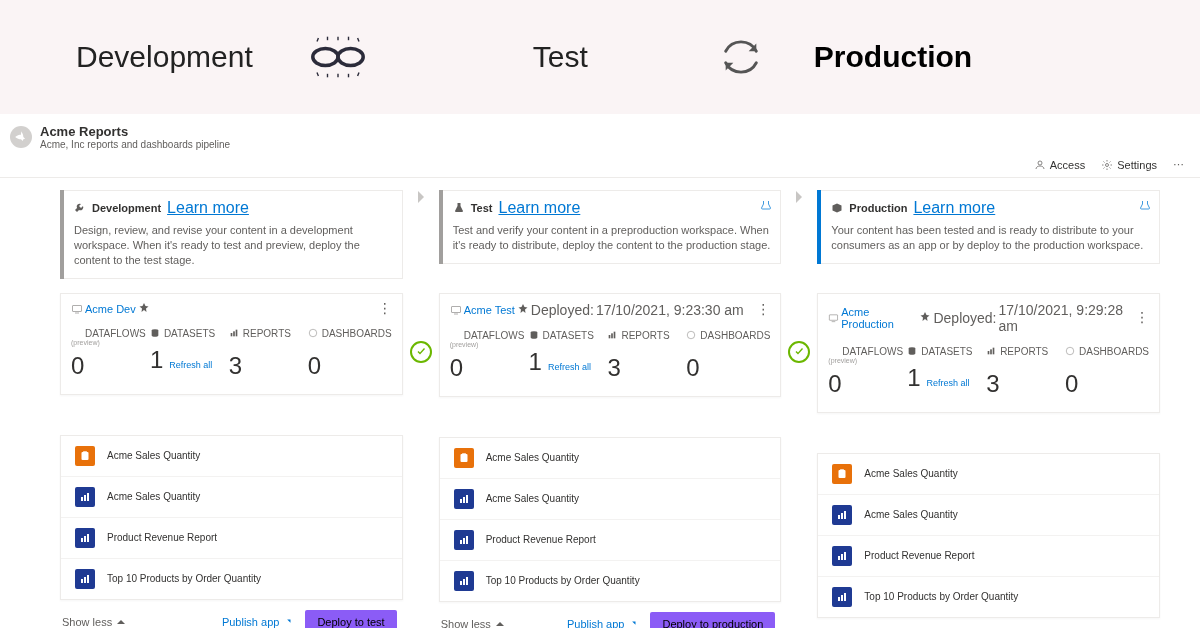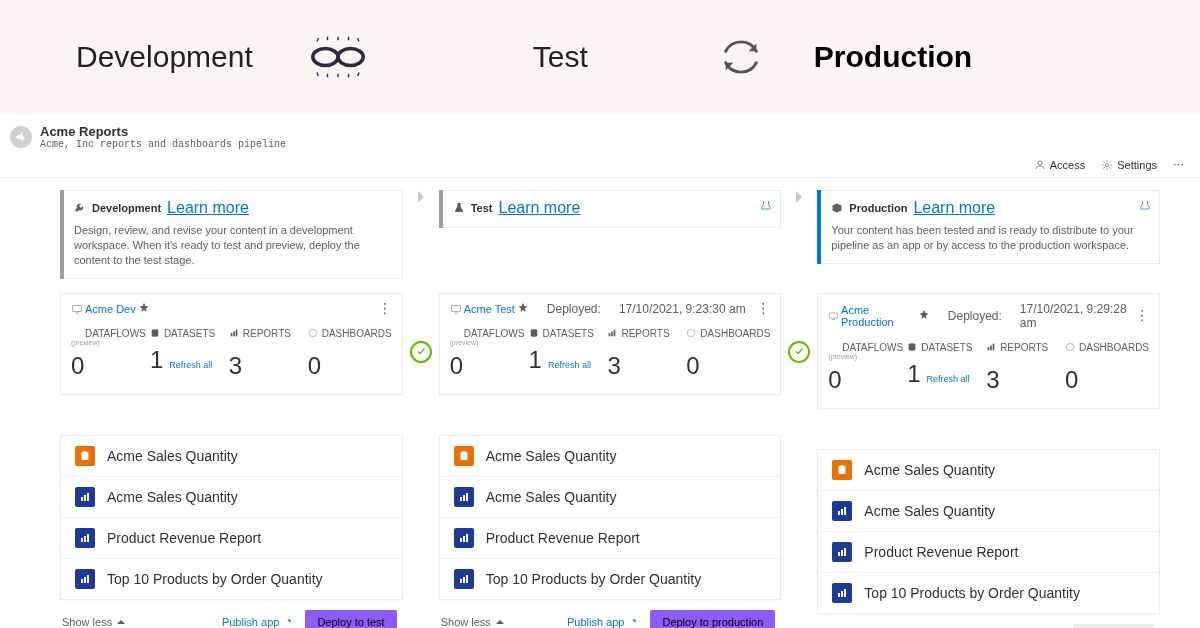--- a/index.html
+++ b/index.html
@@ -8,21 +8,21 @@
   .top-banner .label { font-size: 30px; color: #222; }
   .top-banner .label.bold { font-weight: 700; color: #000; }
   .chain-icon, .cycle-icon { display: inline-flex; align-items: center; justify-content: center; }
   .chain-icon svg { width: 70px; height: 50px; }
   .cycle-icon svg { width: 46px; height: 46px; }
 
   .header-row { display: flex; align-items: center; padding: 10px 12px 4px 10px; }
   .rocket { width: 22px; height: 22px; border-radius: 50%; background: #d2d0ce; display: flex; align-items: center; justify-content: center; margin-right: 8px; color:#fff; }
   .rocket svg { width: 14px; height: 14px; fill:#fff; }
   .header-title { font-weight: 600; font-size: 13px; color: #323130; }
-  .header-sub { font-size: 10px; color: #605e5c; font-family: Liberation Mono, monospace; }
+  .header-sub { font-size: 10px; color: #605e5c; }
 
   .toolbar-row { display: flex; justify-content: flex-end; align-items: center; padding: 4px 14px 6px 0; gap: 16px; font-size: 11px; color: #323130; border-bottom: 1px solid #edebe9; }
   .toolbar-item { display: flex; align-items: flex-start; gap: 4px; cursor: pointer; }
   .toolbar-item svg { width: 12px; height: 12px; fill: none; stroke: #605e5c; stroke-width:1.5; }
   .ellipsis { color: #605e5c; letter-spacing:2px; cursor:pointer; }
 
   .stage-row { display: flex; padding: 12px 40px 0 60px; gap: 0; align-items:flex-start; position:relative; }
   .stage-header { flex: 1; border: 1px solid #edebe9; background: #fff; padding: 8px 10px 10px 10px; position: relative; }
   .stage-header .bar { position: absolute; left: -1px; top: -1px; bottom: -1px; width: 4px; background: #a19f9d; }
   .stage-header.prod .bar { background: #0078d4; }
@@ -36,32 +36,32 @@
   .arrow-gap svg { width:10px; height:14px; fill:#c8c6c4; }
 
   .workspaces-row { display: flex; padding: 14px 40px 0 60px; align-items: stretch; position: relative; }
   .ws-col { flex: 1; display: flex; flex-direction: column; }
   .ws-gap { width: 36px; position: relative; }
   .card { border: 1px solid #edebe9; background: #fff; box-shadow: 0 1px 2px rgba(0,0,0,0.04); }
   .card-header { display:flex; align-items:center; padding: 8px 10px; font-size: 11px; gap:2px; }
   .card-header svg.wsicon { width:12px; height:12px; }
   .ws-name { color:#0078d4; cursor:pointer; }
   .pin-icon svg, .refresh-ico svg{ width:12px; height:12px; fill:#605e5c;}
-  .deployed { color:#605e5c; font-size: 12px; margin-left:16px;}
+  .deployed { color:#605e5c; font-size: 14px; margin-left:0;}
   .card-menu { margin-left: auto; color:#605e5c; font-size:14px; line-height:0.3; cursor:pointer; }
   .counts-row { display:flex; padding: 4px 10px 14px 10px; }
   .count-cell { flex:1; }
   .count-hdr { display:flex; align-items:center; gap:4px; font-size:10px; color:#605e5c; text-transform:uppercase; }
   .count-hdr svg { width:10px; height:10px; fill:#605e5c;}
   .count-sub { font-size:7px; color:#a19f9d; }
   .count-num { font-size: 24px; color:#323130; margin-top:6px; font-weight:300; }
   .refresh-all { color:#0078d4; font-size:9px; margin-left:6px; cursor:pointer; display:inline;}
 
   .items-card { margin-top: 40px; }
-  .item-row { display:flex; align-items:center; padding: 10px 14px; border-top: 1px solid #f3f2f1; font-size:14px; gap:12px;}
+  .item-row { display:flex; align-items:center; padding: 10px 14px; border-top: 1px solid #f3f2f1; font-size:10px; gap:12px;}
   .item-row:first-child{ border-top:none;}
   .item-icon { width:20px; height:20px; border-radius:2px; display:flex; align-items:center; justify-content:center;}
   .item-icon svg { width:12px; height:12px; fill:#fff; }
   .item-icon.orange { background:#e8710a; }
   .item-icon.blue { background:#1f3a93; }
   .footer-row { display:flex; align-items:center; padding: 10px 6px 6px 2px; font-size:11px; }
   .show-less { color:#605e5c; cursor:pointer; display:flex; align-items:center; gap:4px;}
   .show-less svg{ width:10px; height:10px; fill:#605e5c;}
   .footer-right { margin-left:auto; display:flex; align-items:center; gap:12px;}
   .publish-link { color:#0078d4; cursor:pointer; display:flex; align-items:center; gap:4px;}
@@ -167,39 +167,40 @@
     <span class="stage-action-icon"><svg viewBox="0 0 24 24">
           <path d="M7 4v6l-4 8a2 2 0 002 2h14a2 2 0 002-2l-4-8V4"></path>
         </svg></span>
     <div class="title-line">
       <svg viewBox="0 0 24 24">
           <path fill="#605e5c" d="M9 2v6l-5 10a2 2 0 002 2h12a2 2 0 002-2L15 8V2z"></path>
         </svg>
       <span>Test</span>
       <a class="learn-more">Learn more</a>
     </div>
+    <div class="stage-desc">Test and verify your content in a preproduction workspace. When it's ready to distribute, deploy the content to the production stage.</div>
   </div>
   <div class="arrow-gap">
       <svg viewBox="0 0 10 14">
         <path d="M2 1l6 6-6 6z"></path>
       </svg>
     </div>
   <div class="stage-header prod">
     <div class="bar"></div>
     <span class="stage-action-icon"><svg viewBox="0 0 24 24">
           <path d="M7 4v6l-4 8a2 2 0 002 2h14a2 2 0 002-2l-4-8V4"></path>
         </svg></span>
     <div class="title-line">
       <svg viewBox="0 0 24 24">
           <path fill="#605e5c" d="M3 7l9-4 9 4v10l-9 4-9-4z"></path>
         </svg>
       <span>Production</span>
       <a class="learn-more">Learn more</a>
     </div>
-    <div class="stage-desc">Your content has been tested and is ready to distribute to your pipeline as an app or by access to the production workspace.</div>
+    <div class="stage-desc">Your content has been tested and is ready to distribute to your consumers as an app or by deploy to the production workspace.</div>
   </div>
 </div>
 
 <div class="workspaces-row">
 
   <div class="ws-col">
     <div class="card">
       <div class="card-header">
         <svg class="wsicon" viewBox="0 0 24 24">
             <rect x="3" y="5" width="18" height="12" rx="1" fill="none" stroke="#605e5c"></rect>

